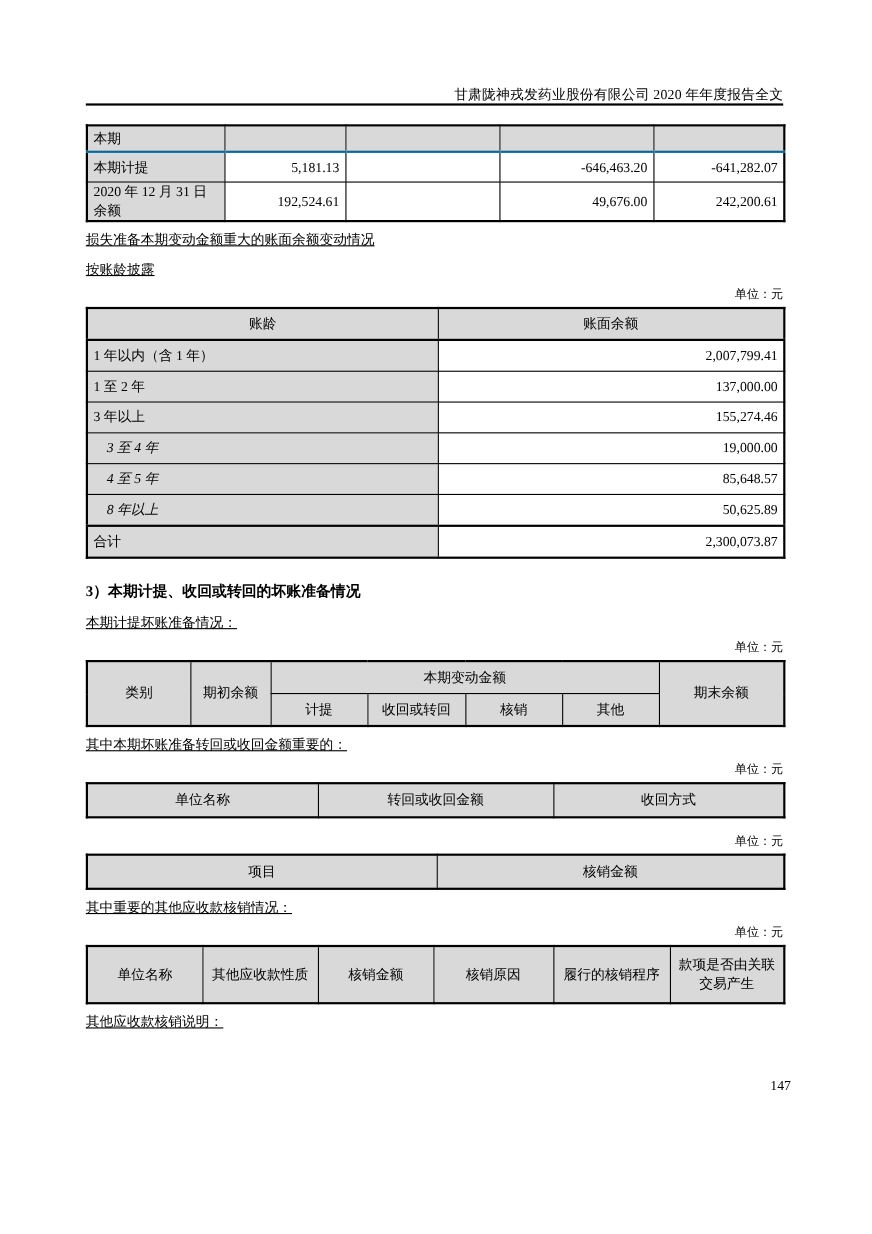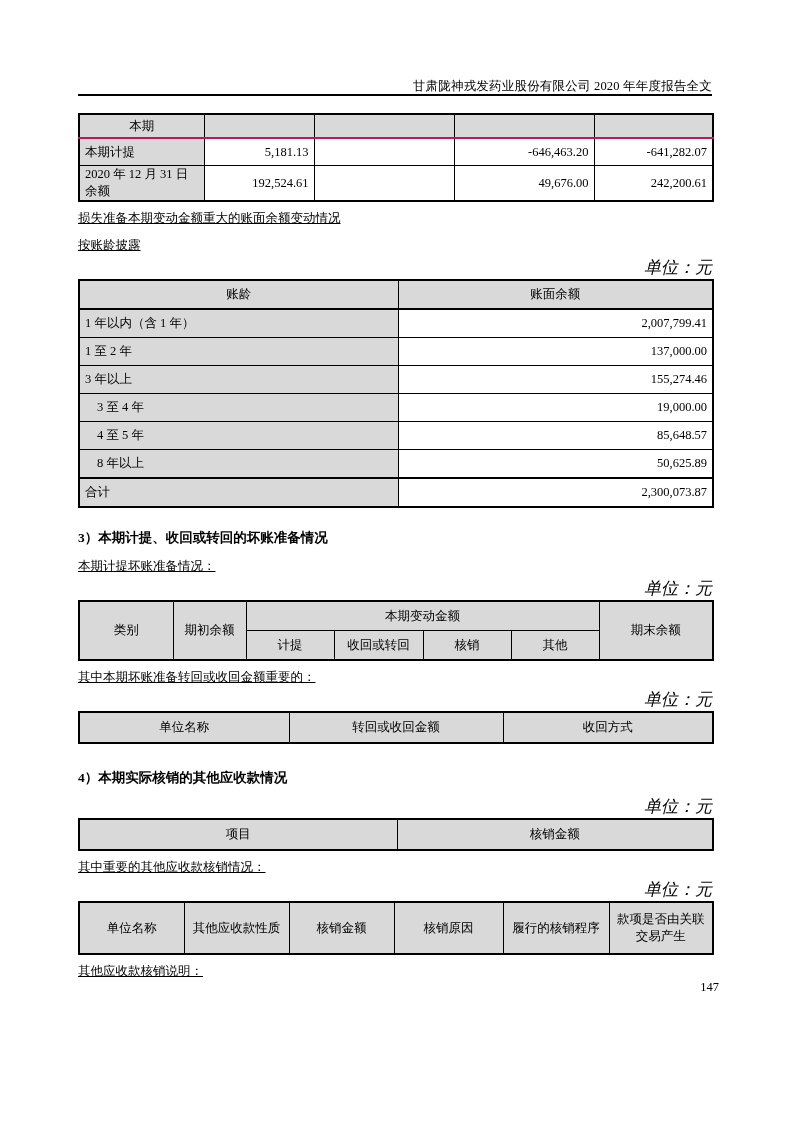--- a/index.html
+++ b/index.html
@@ -20,35 +20,35 @@
     border:2px solid #000;font-size:12.5px;
   }
   table.tbl td{border:1px solid #000;vertical-align:middle;padding:0 5px;overflow:hidden;}
   .gray{background:#d9d9d9;}
   .lbl{text-align:left;}
   .num{text-align:right;font-family:"Liberation Serif","DejaVu Serif",serif;}
   .ctr{text-align:center;}
 
   .t1{margin-top:17px;}
   .t1 td{height:26px;}
-  .t1 tr.hdr td{height:22px;border-bottom:2px solid #be185d;text-align:center;}
+  .t1 tr.hdr td{height:22px;border-bottom:2px solid #0369a1;}
 
   .t2 td{height:27px;}
   .t2 tr.thead td{border-bottom:2px solid #000;}
   .t2 tr.total td{border-top:2px solid #000;}
-  .t2 td.ind{padding-left:17px;}
+  .t2 td.ind{padding-left:17px;font-style:italic;}
 
   .t3 td{height:28px;}
   .t4 td{height:29px;}
   .t5 td{height:29px;}
   .t6 td{height:50px;line-height:17px;padding:2px 6px;}
 
   .note{font-size:12.5px;line-height:14px;margin:13px 0 0 0;text-decoration:underline;}
   .note-tight{margin-top:9px;}
-  .unit{font-size:17px;line-height:14px;text-align:right;margin:9px 0 4px 0;font-style:italic;}
+  .unit{font-size:11px;line-height:14px;text-align:right;margin:9px 0 4px 0;}
   .unit-sp{margin-top:14px;}
   .sec-heading{font-size:13.5px;font-weight:bold;line-height:17px;margin:21px 0 0 0;}
   .sec-gap{margin-top:25px;}
   .page-number{position:absolute;right:74px;top:980px;font-size:12.5px;}
 </style>
 </head>
 <body>
 
 <div class="page">
   <div class="content">
@@ -176,21 +176,20 @@
         </colgroup>
       <tbody>
           <tr>
         <td class="gray ctr">单位名称</td>
         <td class="gray ctr">转回或收回金额</td>
         <td class="gray ctr">收回方式</td>
       </tr>
     </tbody>
       </table>
 
-    <h3 class="sec-heading sec-gap">4）本期实际核销的其他应收款情况</h3>
     <div class="unit unit-sp">单位：元</div>
 
     <table class="tbl t5">
       <colgroup>
           <col style="width:318px">
           <col style="width:316px">
         </colgroup>
       <tbody>
           <tr>
         <td class="gray ctr">项目</td>

